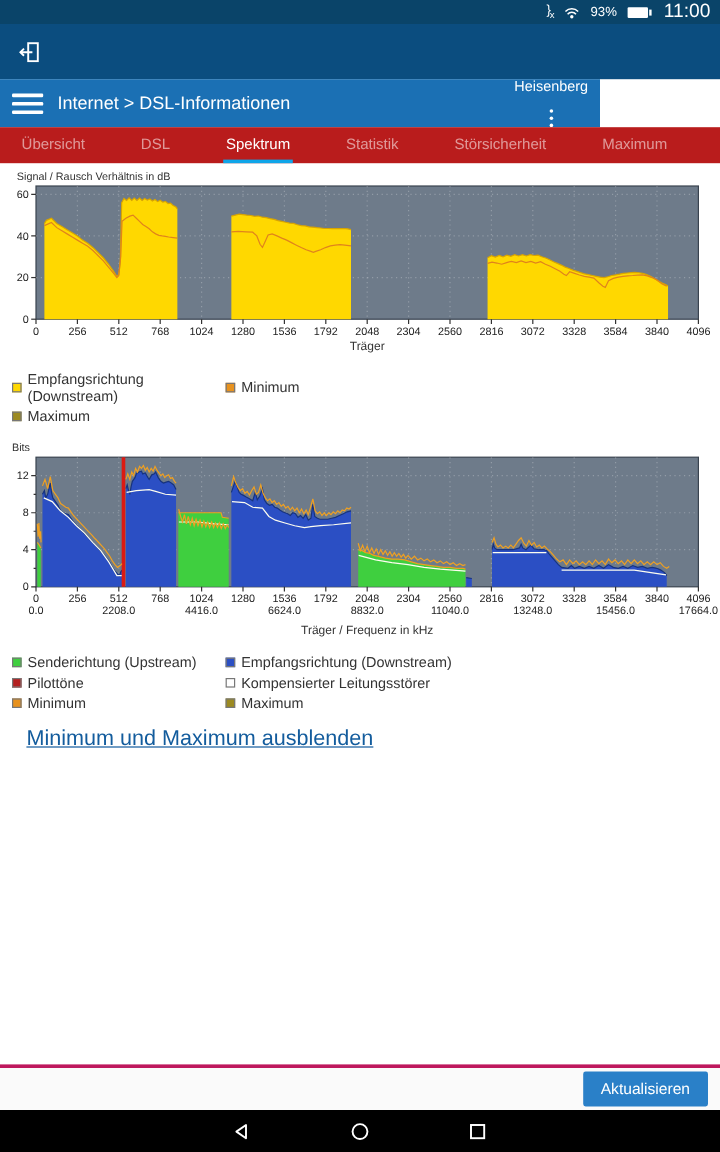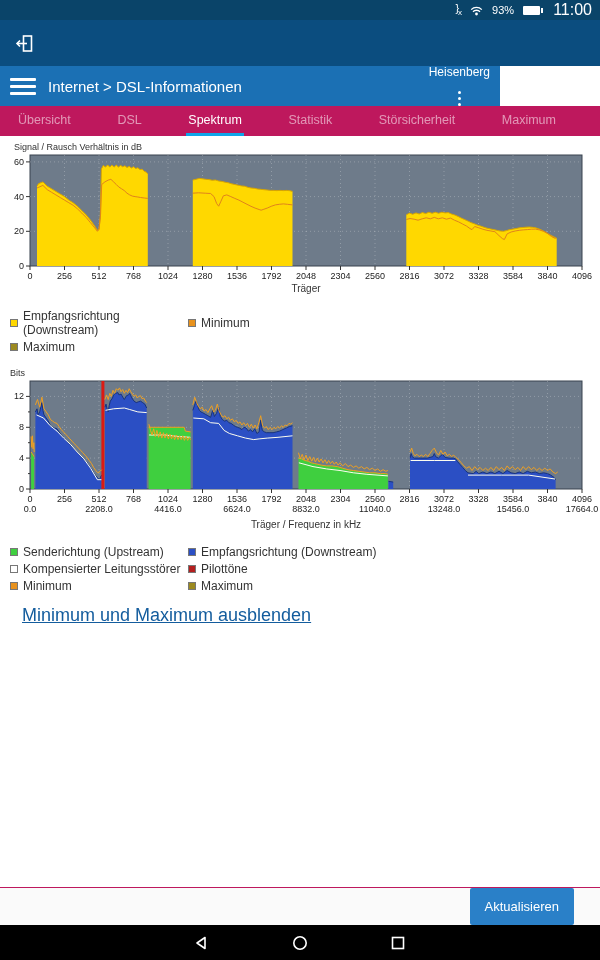--- a/index.html
+++ b/index.html
@@ -26,21 +26,21 @@
     display:flex; align-items:center; color:#fff; }
   .burger { width:26px; margin:0 12px 0 10px; cursor:pointer; }
   .burger div { height:3px; background:#fff; border-radius:1px; margin:4px 0; }
   .crumb { font-size:15px; }
   .hdr-right { margin-left:auto; display:flex; align-items:center; gap:10px; padding-right:10px;flex-direction:column; }
   .user { font-size:12px; }
   .kebab { display:flex; flex-direction:column; gap:3px; padding:2px 4px; cursor:pointer; }
   .kebab i { width:3px; height:3px; background:#fff; border-radius:50%; }
 
   
-  .tabbar { position:absolute; top:106px; left:0; width:600px; height:30px; background:#be185d;
+  .tabbar { position:absolute; top:106px; left:0; width:600px; height:30px; background:#b91c1c;
     display:flex; justify-content:space-between; padding:0 42px 0 16px; }
   .tab { font-size:12.5px; color:rgba(255,255,255,.55); padding:7px 2px 8px; cursor:pointer; }
   .tab.active { color:#fff; border-bottom:3px solid #0ea5e9; padding-bottom:5px; }
 
   
   .content { position:absolute; top:136px; left:0; width:600px; }
   .chart-title { font-size:9px; color:#333; margin:6px 0 1px 13px; }
   .tk { font-size:9px; fill:#222; font-family:"Liberation Sans",sans-serif; }
   .xl { font-size:10px; fill:#333; }
   svg { display:block; }
@@ -48,21 +48,21 @@
   .legend { display:grid; grid-template-columns:178px auto; gap:3px 0; padding-left:10px; margin-top:14px;
     font-size:12px; color:#333; }
   .legend-item { display:flex; align-items:center; }
   .sq { display:inline-block; width:8px; height:8px; border:1px solid #777; margin-right:5px; flex:none; }
 
   .hide-link { display:inline-block; margin:12px 0 8px 22px; font-size:18px; color:#135c9d;
     text-decoration:underline; cursor:pointer; }
 
   
   .footer { position:absolute; left:0; bottom:35px; width:600px; height:38px; background:#fafafa;
-    border-top:1px solid #be185d; display:flex; justify-content:flex-end; padding-right:26px; }
+    border-top:3px solid #be185d; display:flex; align-items:center; justify-content:flex-end; padding-right:10px; }
   .btn { background:#2a80c8; color:#fff; font-size:13px; font-family:"Liberation Sans",sans-serif;
     border:none; border-radius:2px; padding:7px 15px; cursor:pointer; }
 
   
   .navbar { position:absolute; left:0; bottom:0; width:600px; height:35px; background:#000;
     display:flex; align-items:center; justify-content:center; gap:72px; }
   .nav-ic { width:26px; height:26px; display:flex; align-items:center; justify-content:center; cursor:pointer; }
 </style>
 </head>
 <body>
@@ -319,26 +319,26 @@
     <div class="legend">
       <div class="legend-item">
           <span class="sq" style="background: rgb(63, 207, 63);"></span>
           <span>Senderichtung (Upstream)</span>
         </div>
       <div class="legend-item">
           <span class="sq" style="background: rgb(43, 79, 196);"></span>
           <span>Empfangsrichtung (Downstream)</span>
         </div>
       <div class="legend-item">
+          <span class="sq" style="background: rgb(180, 31, 31);"></span>
+          <span>Pilottöne</span>
+        </div>
+      <div class="legend-item">
           <span class="sq" style="background: rgb(255, 255, 255);"></span>
           <span>Kompensierter Leitungsstörer</span>
-        </div>
-      <div class="legend-item">
-          <span class="sq" style="background: rgb(180, 31, 31);"></span>
-          <span>Pilottöne</span>
         </div>
       <div class="legend-item">
           <span class="sq" style="background: rgb(232, 146, 30);"></span>
           <span>Minimum</span>
         </div>
       <div class="legend-item">
           <span class="sq" style="background: rgb(156, 138, 32);"></span>
           <span>Maximum</span>
         </div>
     </div>

